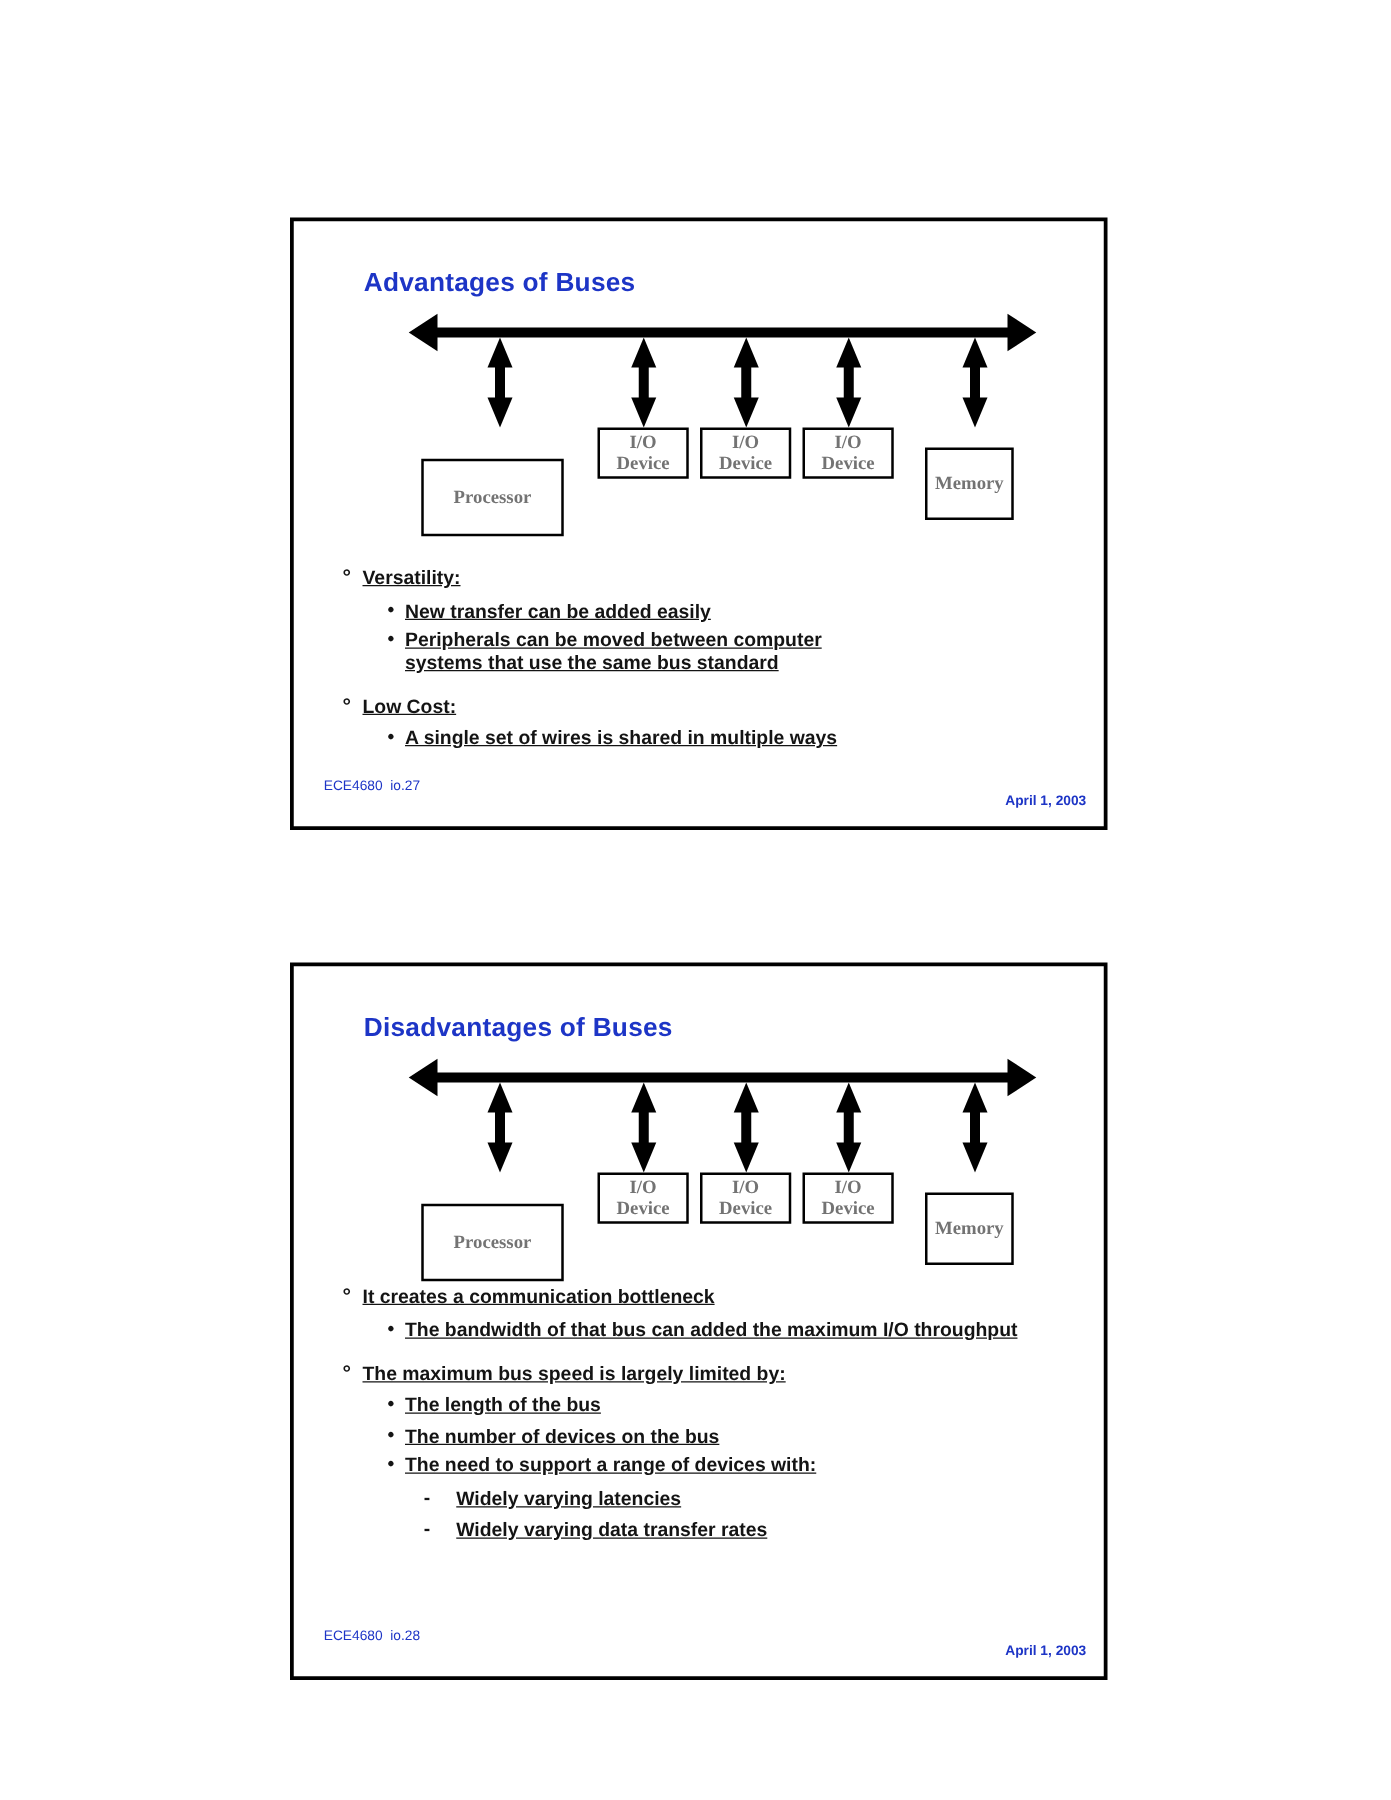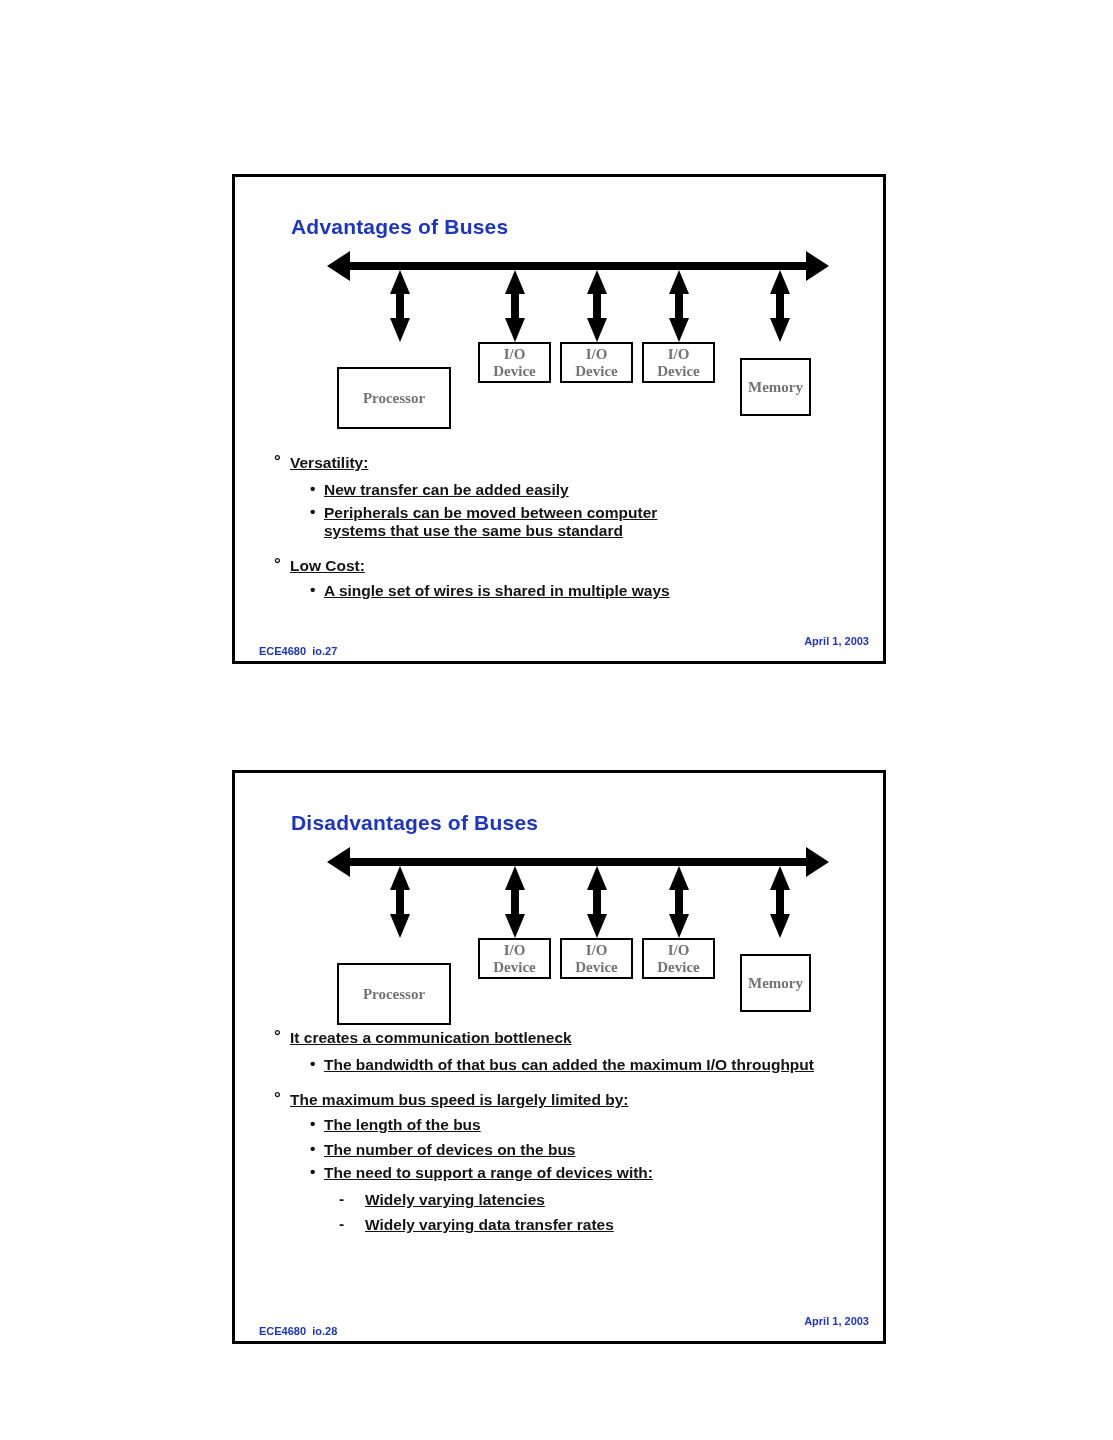--- a/index.html
+++ b/index.html
@@ -87,22 +87,22 @@
   .row .btext { white-space: pre-line; display: inline-block; text-decoration: underline; }
   .l0 { left: 55px; }
   .l0 .marker { left: -16px; top: -1px; font-size: 17px; }
   .l1 { left: 89px; }
   .l1 .marker { left: -14px; top: -1px; }
   .l2 { left: 130px; }
   .l2 .marker { left: -26px; top: -1px; }
 
   
   .footer-left {
-    position: absolute; left: 24px; bottom: 4px;
-    font-size: 11px; font-weight: bold; color: var(--accent);
+    position: absolute; left: 24px; bottom: 26px;
+    font-size: 11px; font-weight: normal; color: var(--accent);
     white-space: pre;
   }
   .footer-right {
     position: absolute; right: 14px; bottom: 14px;
     font-size: 11px; font-weight: bold; color: var(--accent);
     white-space: pre;
     text-align: center;
   }
 </style>
 </head>

